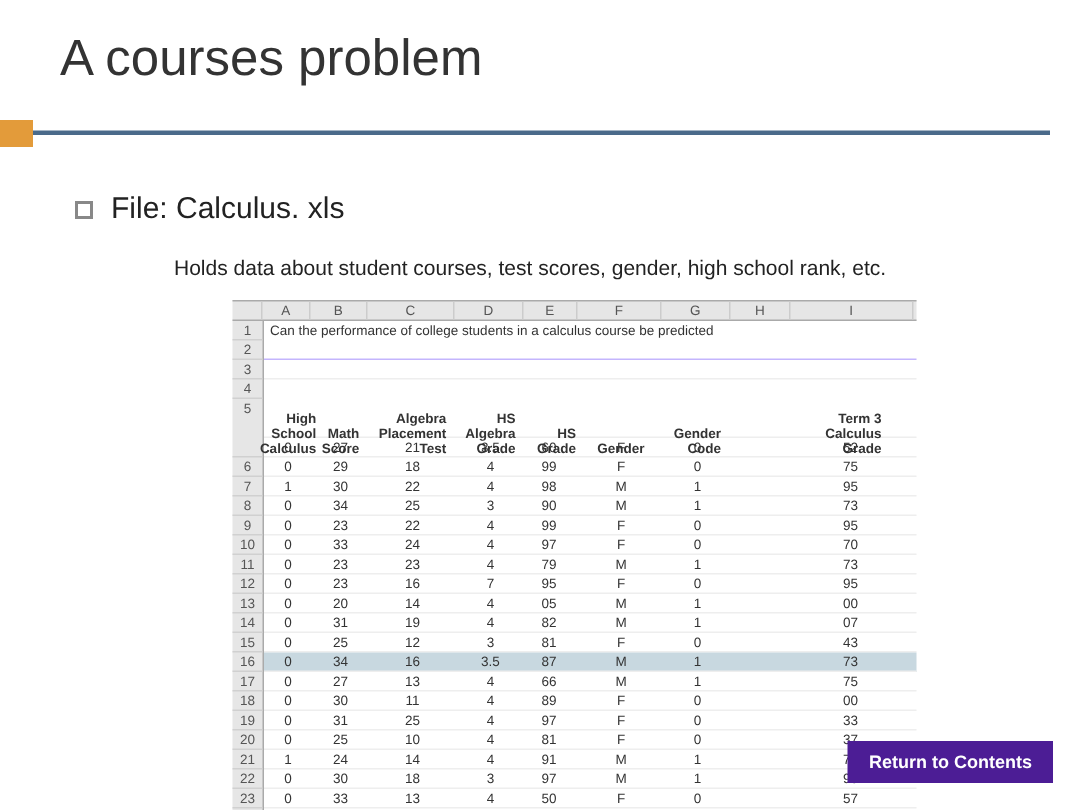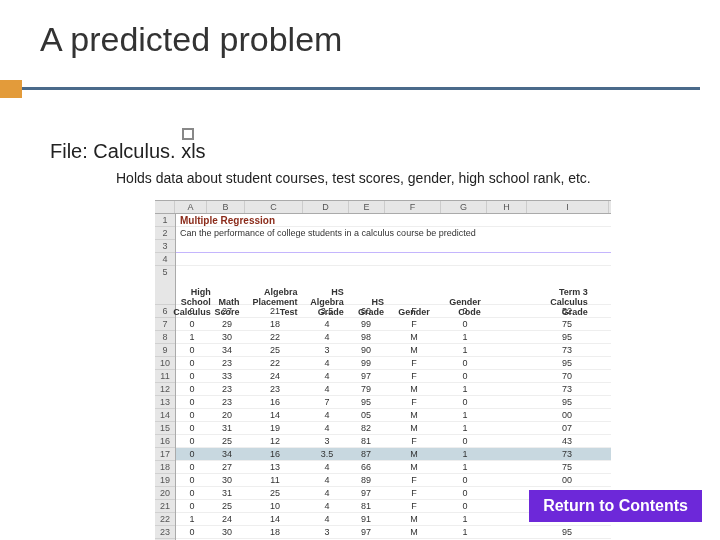--- a/index.html
+++ b/index.html
@@ -31,22 +31,21 @@
     left: 22px;
     right: 20px;
     height: 3px;
     background: #4a6a8a;
   }
   .bullet-row {
     position: absolute;
     top: 128px;
     left: 50px;
     display: flex;
-    align-items: flex-end;
-    flex-direction: column;
+    align-items: center;
   }
   .bullet-square {
     width: 12px;
     height: 12px;
     border: 2px solid #888;
     margin-right: 12px;
   }
   .file-text {
     font-size: 20px;
     color: #222;
@@ -159,32 +158,32 @@
     display: flex;
     align-items: flex-end;
     justify-content: center;
     white-space: pre-line;
     margin-top: 48px;
   }
   .return-btn {
     position: absolute;
     right: 18px;
     bottom: 18px;
-    background: #6d28d9;
+    background: #4c1d95;
     color: #fff;
-    font-size: 16px;
+    font-size: 12px;
     font-weight: bold;
     padding: 7px 14px;
     cursor: pointer;
   }
 </style>
 </head>
 <body>
 
-<div class="title">A predicted problem</div>
+<div class="title">A courses problem</div>
 <div class="orange-bar"></div>
 <div class="hr"></div>
 
 <div class="bullet-row">
   <div class="bullet-square"></div>
   <div class="file-text">File: Calculus. xls</div>
 </div>
 
 <div class="desc">Holds data about student courses, test scores, gender, high school rank, etc.</div>
 
@@ -222,21 +221,20 @@
         <div>17</div>
         <div>18</div>
         <div>19</div>
         <div>20</div>
         <div>21</div>
         <div>22</div>
         <div>23</div>
         <div>24</div>
       </div>
     <div class="cells">
-      <div class="mreg">Multiple Regression</div>
       <div class="intro">
         <span>Can the performance of college students in a calculus course be predicted</span><br>
       </div>
       <div class="blank-row"></div>
       <div class="hdr-row">
         <div class="c-a">High
 School
 Calculus</div>
         <div class="c-b">Math
 Score</div>

